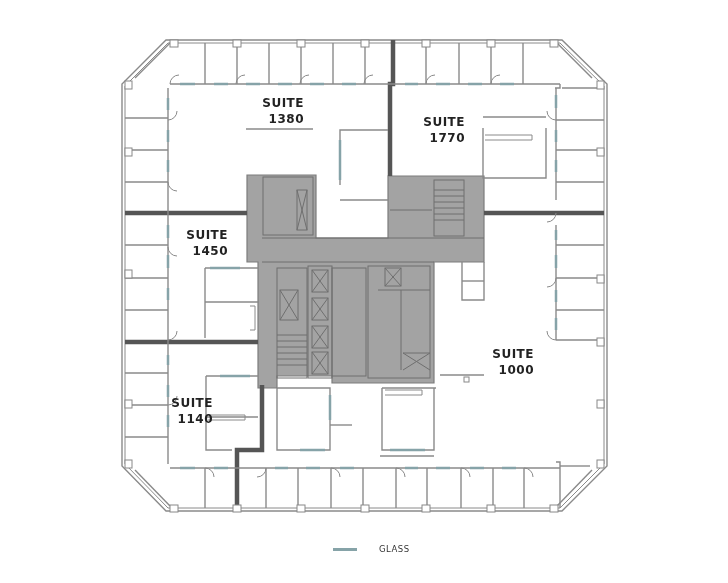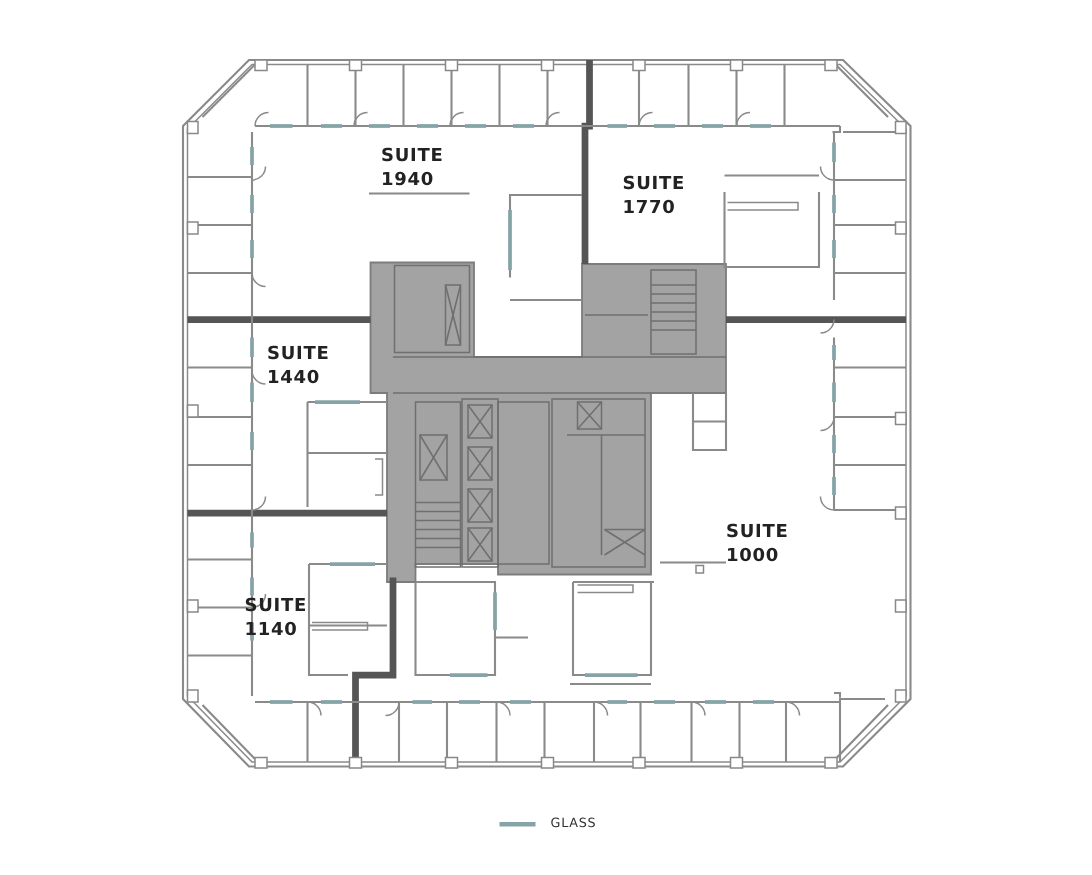--- a/index.html
+++ b/index.html
@@ -1,19 +1,19 @@
 <!DOCTYPE html>
 <html><head>
 <meta charset="utf-8">
 <style>
   html, body { margin:0; padding:0; background:#ffffff; }
   body { width:728px; height:583px; position:relative; overflow:hidden; font-family:"Liberation Sans", sans-serif; }
   #plan { position:absolute; left:0; top:0; width:728px; height:583px; }
-  .label { position:absolute; font-family:"DejaVu Sans", sans-serif; font-weight:600; font-size:12px; color:#222; text-align:left; line-height:16px; letter-spacing:0.5px; }
-  .legend { position:absolute; left:333px; top:544px; display:flex; align-items:center; gap:10px; }
+  .label { position:absolute; font-family:"DejaVu Sans", sans-serif; font-weight:600; font-size:12px; color:#222; text-align:right; line-height:16px; letter-spacing:0.5px; }
+  .legend { position:absolute; left:333px; top:544px; display:flex; align-items:center; gap:22px; }
   .legend-swatch { width:24px; height:3px; background:#86a3a8; }
   .legend-text { font-family:"DejaVu Sans", sans-serif; font-size:8.5px; color:#333; letter-spacing:0.5px; }
   .w { stroke:#8a8a8a; stroke-width:1.4; fill:none; }
   .wt { stroke:#8a8a8a; stroke-width:1; fill:none; }
   .dark { stroke:#555; stroke-width:4.5; fill:none; }
   .glass { stroke:#86a3a8; stroke-width:2.5; fill:none; }
   .core { fill:#a3a3a3; stroke:#7c7c7c; stroke-width:1.2; }
   .corel { stroke:#6f6f6f; stroke-width:1; fill:none; }
   .door { stroke:#8a8a8a; stroke-width:1; fill:none; }
   .col { fill:#fff; stroke:#888; stroke-width:1; }
@@ -280,29 +280,29 @@
     <path class="door" d="M266,468 A9,9 0 0 1 257,477"></path>
     <path class="door" d="M331,468 A9,9 0 0 1 340,477"></path>
     <path class="door" d="M396,468 A9,9 0 0 1 405,477"></path>
     <path class="door" d="M461,468 A9,9 0 0 1 470,477"></path>
     <path class="door" d="M524,468 A9,9 0 0 1 533,477"></path>
   </g>
 </svg>
 
 <div class="label" style="left:254px; top:95px; width:50px;">
   <div>SUITE</div>
-  <div>1940</div>
+  <div>1380</div>
 </div>
 <div class="label" style="left:415px; top:114px; width:50px;">
   <div>SUITE</div>
   <div>1770</div>
 </div>
 <div class="label" style="left:178px; top:227px; width:50px;">
   <div>SUITE</div>
-  <div>1440</div>
+  <div>1450</div>
 </div>
 <div class="label" style="left:163px; top:395px; width:50px;">
   <div>SUITE</div>
   <div>1140</div>
 </div>
 <div class="label" style="left:484px; top:346px; width:50px;">
   <div>SUITE</div>
   <div>1000</div>
 </div>
 

